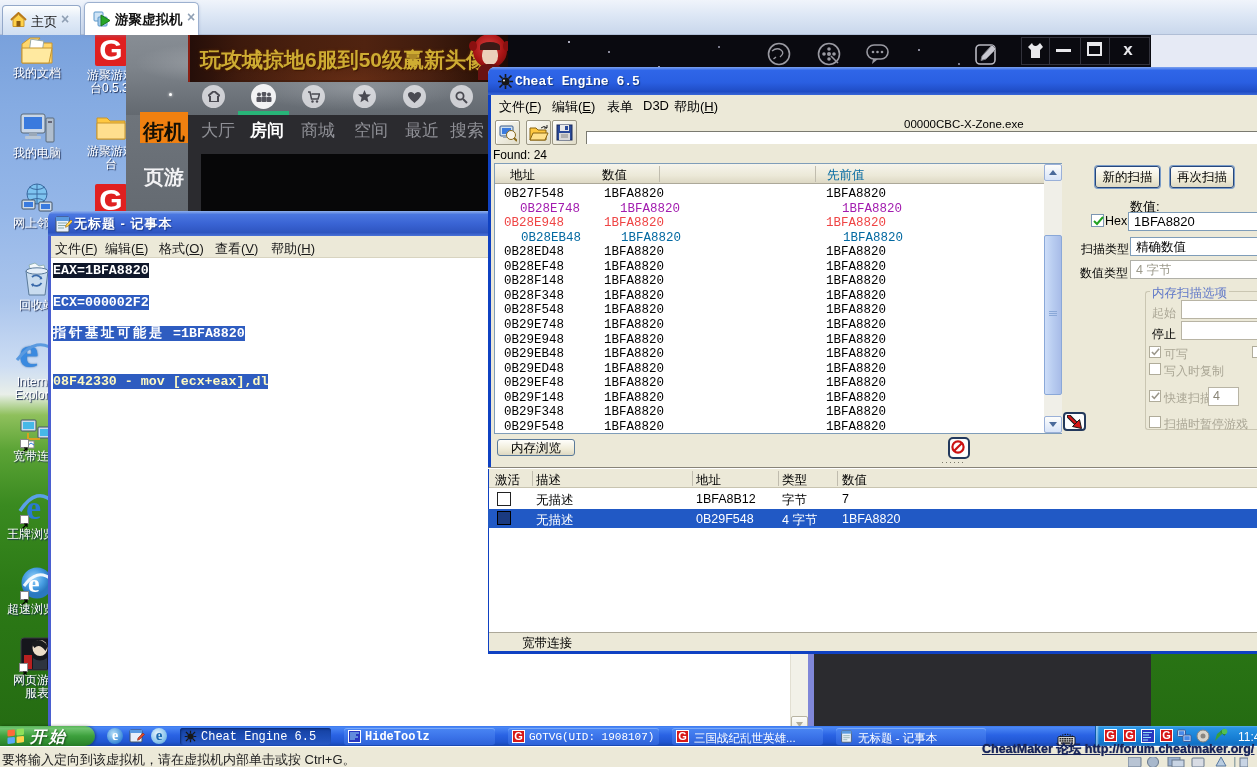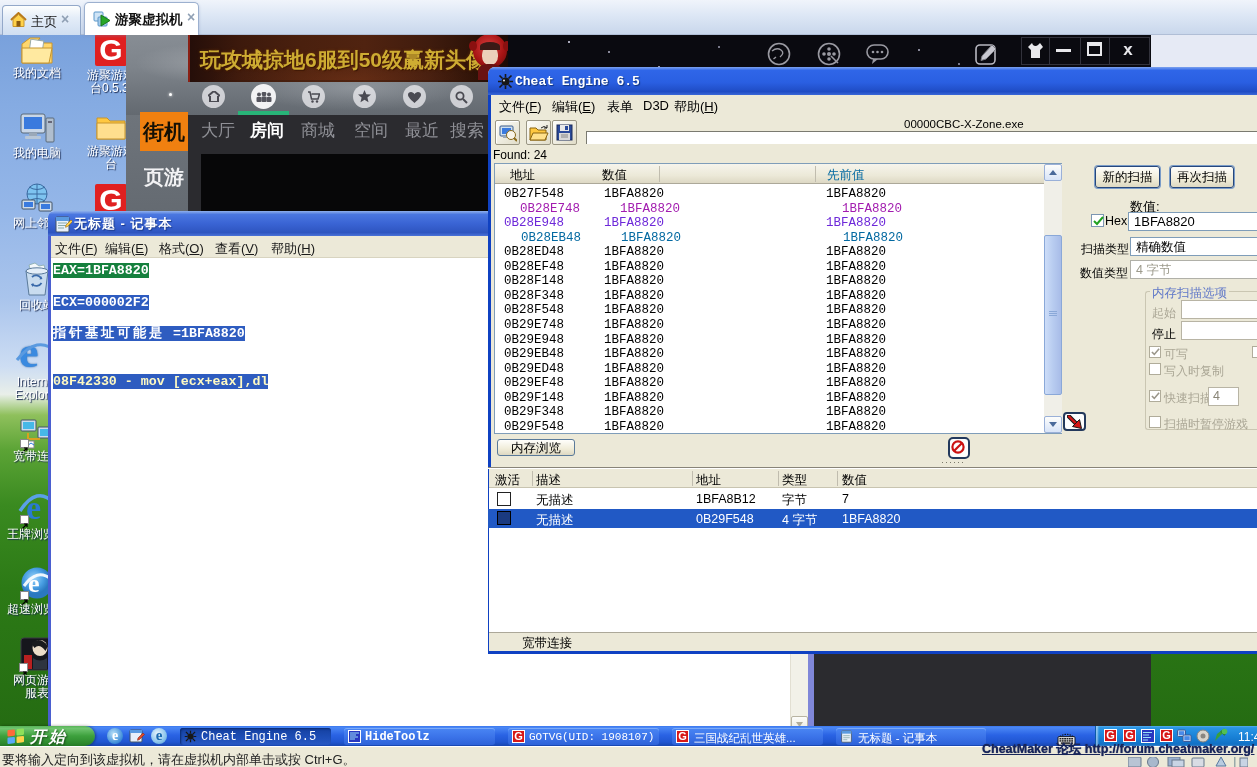--- a/index.html
+++ b/index.html
@@ -221,21 +221,21 @@
 
  <div class="gtxt" style="left:75px;top:84px">大厅</div>
  <div class="gtxt" style="left:124px;top:84px;color:#fff;font-weight:bold">房间</div>
  <div class="gtxt" style="left:175px;top:84px">商城</div>
  <div class="gtxt" style="left:228px;top:84px">空间</div>
  <div class="gtxt" style="left:279px;top:84px">最近</div>
  <div class="gtxt" style="left:324px;top:84px">搜索</div>
 
  <div class="a" style="left:75px;top:119px;width:930px;height:500px;background:#070708"></div>
 
- <div class="a" style="left:14px;top:77px;width:48px;height:39px;background:#f08010;color:#151005;font-size:21px;font-weight:bold;text-align:center;line-height:40px">街机</div>
+ <div class="a" style="left:14px;top:77px;width:48px;height:31px;background:#f08010;color:#151005;font-size:21px;font-weight:bold;text-align:center;line-height:40px">街机</div>
  <div class="a" style="left:14px;top:130px;width:48px;height:24px;color:#f2f2f4;font-size:20px;font-weight:bold;text-align:center;line-height:24px">页游</div>
 
  <svg class="a" style="left:641px;top:7px" width="24" height="24" viewBox="0 0 24 24">
       <circle cx="12" cy="12" r="10.5" fill="none" stroke="#9a9aa2" stroke-width="1.6"></circle>
       <path d="M5 9 q5 -4 9 -1 q4 3 -1 7 M9 15 l-2.5 2" stroke="#9a9aa2" fill="none" stroke-width="1.4"></path>
     </svg>
  <svg class="a" style="left:691px;top:7px" width="24" height="24" viewBox="0 0 24 24">
       <circle cx="12" cy="12" r="10.5" fill="none" stroke="#9a9aa2" stroke-width="1.6"></circle>
       <circle cx="12" cy="12" r="2" fill="#9a9aa2"></circle>
       <circle cx="12" cy="7" r="1.8" fill="#9a9aa2"></circle>
@@ -289,21 +289,21 @@
  <div class="a" style="left:111px;top:29px;font-size:13px;color:#1a1a1a">格式(<u>O</u>)</div>
  <div class="a" style="left:167px;top:29px;font-size:13px;color:#1a1a1a">查看(<u>V</u>)</div>
  <div class="a" style="left:223px;top:29px;font-size:13px;color:#1a1a1a">帮助(<u>H</u>)</div>
 
  <div class="a" style="left:742px;top:47px;width:18px;height:468px;background:#f2f1e8;border-left:1px solid #e2dfd2"></div>
  <div class="a" style="left:743px;top:505px;width:17px;height:16px;background:linear-gradient(180deg,#fdfdfb,#e8e6da);border:1px solid #b8b4a2;border-radius:2px"></div>
  <svg class="a" style="left:748px;top:511px" width="7" height="6">
       <path d="M0 0 h7 L3.5 5 z" fill="#b0ac9a"></path>
     </svg>
 
- <div class="a mono" style="left:5px;top:52px;font-size:13.3px;font-weight:bold;line-height:15.8px;white-space:pre;color:#000"><span style="background:#15803d;color:#fff">EAX=1BFA8820</span>
+ <div class="a mono" style="left:5px;top:52px;font-size:13.3px;font-weight:bold;line-height:15.8px;white-space:pre;color:#000"><span style="background:#0f172a;color:#fff">EAX=1BFA8820</span>
 
 <span style="background:#2e5cc0;color:#fff">ECX=000002F2</span>
 
 <span style="background:#2e5cc0;color:#fff"><span style="letter-spacing:2.7px">指针基址可能是</span> =1BFA8820</span>
 
 
 <span style="background:#2e5cc0;color:#fef9c3">08F42330 - mov [ecx+eax],dl</span></div>
 </div>
 
 <div class="a" style="left:488px;top:67px;width:769px;height:587px">
@@ -367,21 +367,21 @@
 <div class="a mono" style="left:0;top:23.0px;width:548px;height:15px;font-size:12.5px;color:#000">
         <span class="a" style="left:9px">0B27F548</span>
         <span class="a" style="left:109px">1BFA8820</span>
         <span class="a" style="left:331px">1BFA8820</span>
       </div>
 <div class="a mono" style="left:16px;top:37.5px;width:624px;height:15px;font-size:12.5px;color:#a21caf">
         <span class="a" style="left:9px">0B28E748</span>
         <span class="a" style="left:109px">1BFA8820</span>
         <span class="a" style="left:331px">1BFA8820</span>
       </div>
-<div class="a mono" style="left:0;top:52.1px;width:639px;height:15px;font-size:12.5px;color:#6d28d9">
+<div class="a mono" style="left:0;top:52.1px;width:639px;height:15px;font-size:12.5px;color:#ef4444">
         <span class="a" style="left:9px">0B28E948</span>
         <span class="a" style="left:109px">1BFA8820</span>
         <span class="a" style="left:331px">1BFA8820</span>
       </div>
 <div class="a mono" style="left:17px;top:66.7px;width:548px;height:15px;font-size:12.5px;color:#0369a1">
         <span class="a" style="left:9px">0B28EB48</span>
         <span class="a" style="left:109px">1BFA8820</span>
         <span class="a" style="left:331px">1BFA8820</span>
       </div>
 <div class="a mono" style="left:0;top:81.2px;width:548px;height:15px;font-size:12.5px;color:#000">

